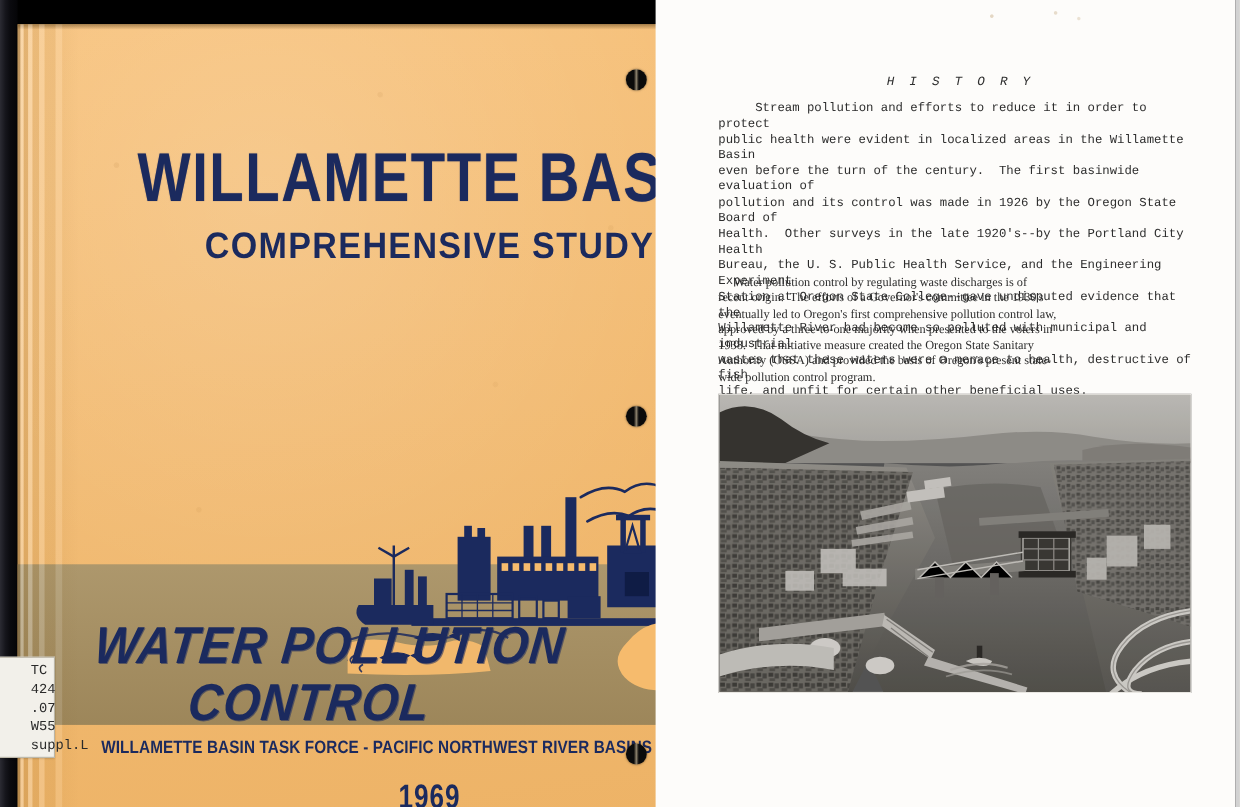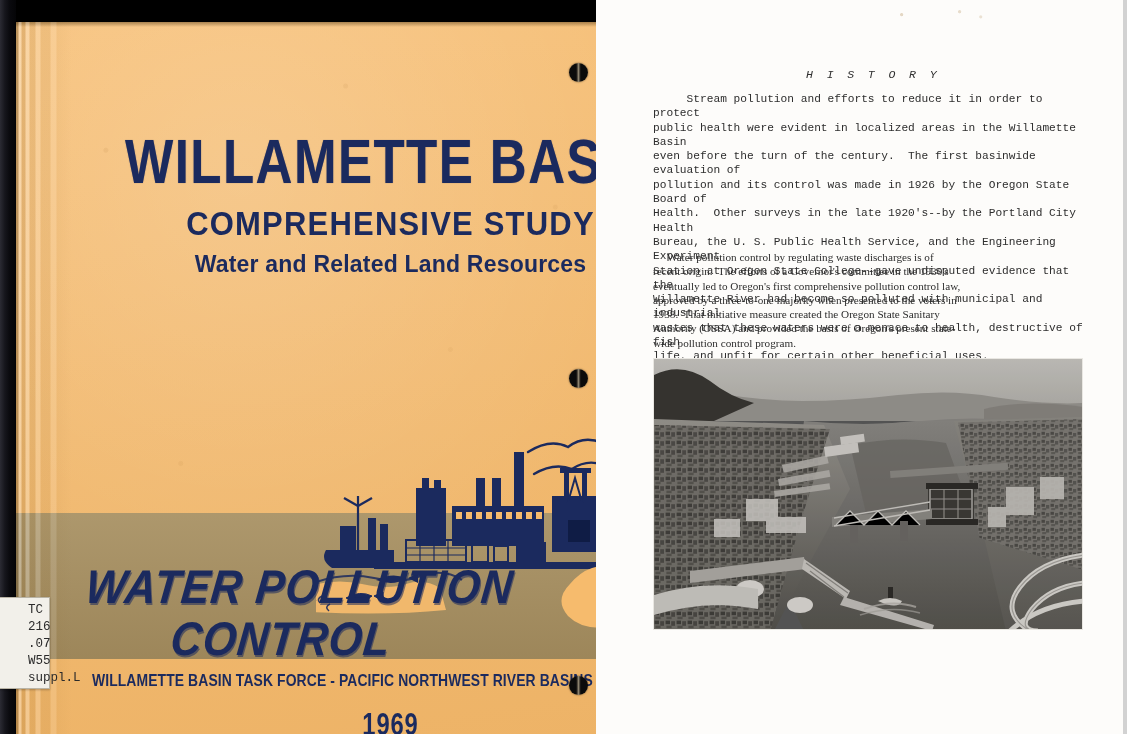--- a/index.html
+++ b/index.html
@@ -410,30 +410,29 @@
           <path d="M0,200 q-8,4 -2,9"></path>
           <path d="M14,204 q-6,3 -1,7"></path>
         </g>
       </svg>
     </div>
 
     <div class="cover-spine"></div>
 
     <div class="cover-title">WILLAMETTE BASIN</div>
     <div class="cover-subtitle">COMPREHENSIVE  STUDY</div>
-    <div class="cover-tagline">Water and Related Land Resources</div>
     <div class="cover-apptitle1">WATER POLLUTION</div>
     <div class="cover-apptitle2">CONTROL</div>
     <div class="cover-org">WILLAMETTE BASIN TASK FORCE - PACIFIC NORTHWEST RIVER BASINS COMMISSION</div>
     <div class="cover-year">1969</div>
   </div>
 
   <div class="call-label">
     <div>TC</div>
-    <div>216</div>
+    <div>424</div>
     <div>.07</div>
     <div>W55</div>
     <div>suppl.L</div>
   </div>
 
   <div class="gutter"></div>
   <div class="hole" style="left:569px; top:63px;"></div>
   <div class="hole" style="left:569px; top:369px;"></div>
   <div class="hole" style="left:569px; top:676px;"></div>
 

